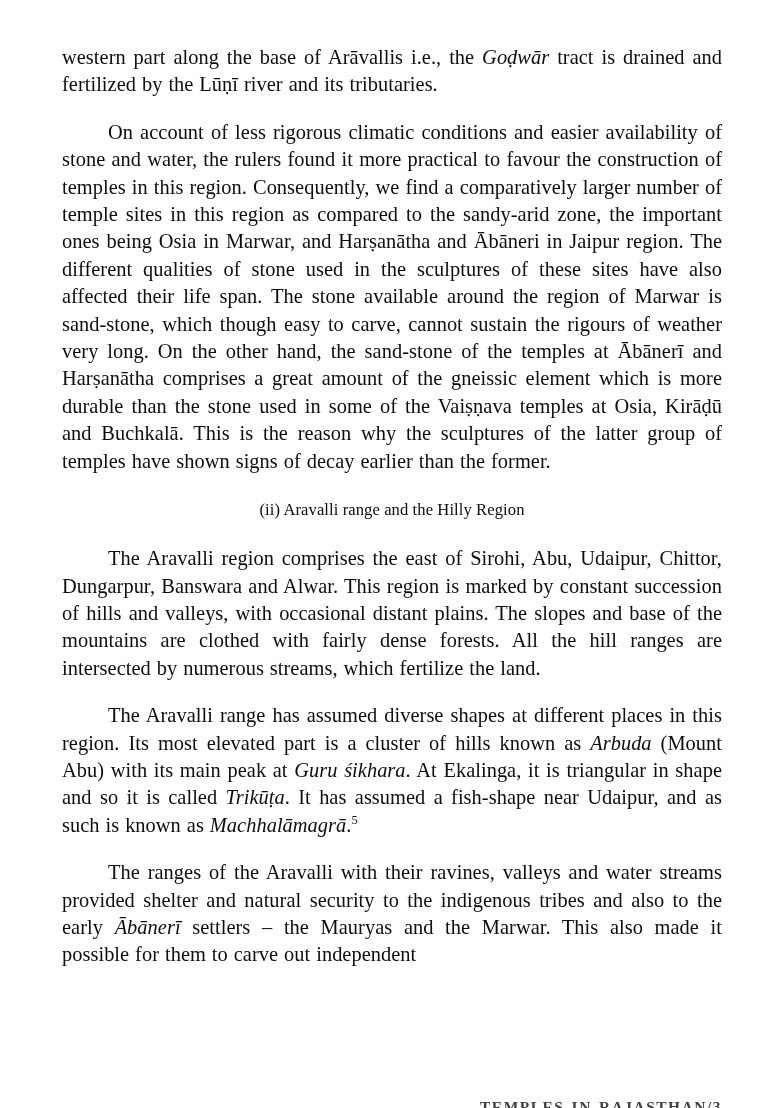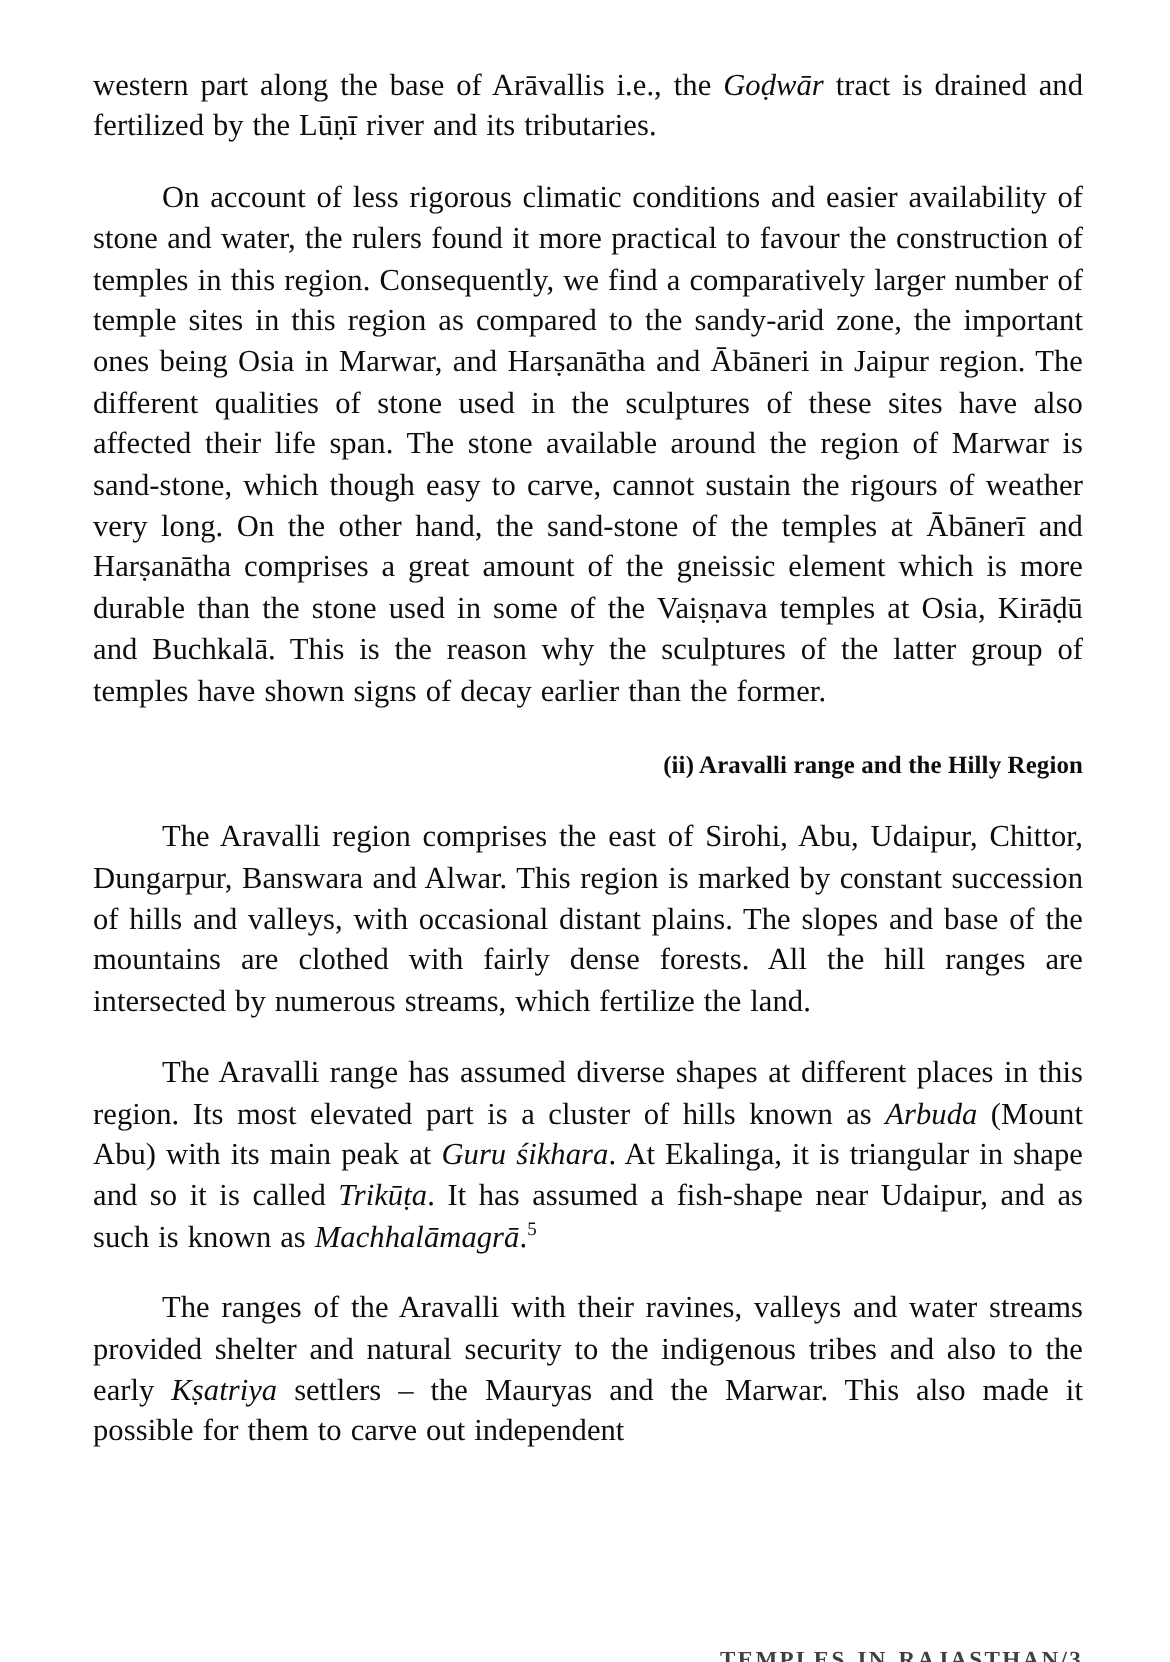--- a/index.html
+++ b/index.html
@@ -44,23 +44,23 @@
 
   
   p.para + p.para.indent {
     margin-top: 20px;
   }
 
   h2.section-heading {
     margin: 24px 0 0 0;
     font-size: 16.6px;
     line-height: 22px;
-    font-weight: bold;
+    font-weight: normal;
     letter-spacing: 0.005em;
-    text-align: right;
+    text-align: center;
     font-family: "Liberation Serif", "DejaVu Serif", serif;
   }
 
   h2.section-heading + p.para.indent {
     margin-top: 24px;
   }
 
   .ital {
     font-style: italic;
   }
@@ -95,19 +95,19 @@
     <p class="para"><span>western part along the base of Arāvallis i.e.,  the </span><em class="ital">Goḍwār</em><span> tract is drained and fertilized by the Lūṇī river and its tributaries.</span></p>
 
     <p class="para indent"><span>On account of less rigorous climatic  conditions and easier availability of stone and water,  the rulers  found it more  practical to favour the construction of temples in this region. Consequently, we find a comparatively larger number of temple sites in this region as compared to the sandy-arid zone,  the important ones being Osia in  Marwar,  and  Harṣanātha  and  Ābāneri in Jaipur region.   The different qualities of stone used in the sculptures of these  sites have also affected their life span. The stone available around the region of Marwar is sand-stone, which though easy to  carve, cannot  sustain the rigours of weather very  long.   On  the other  hand, the sand-stone of the temples at Ābānerī  and Harṣanātha  comprises a great amount  of the  gneissic element  which is  more  durable  than the stone  used in  some of  the Vaiṣṇava temples at Osia, Kirāḍū and Buchkalā.  This is the reason why the sculptures of the latter group of temples have shown signs of decay earlier than the former.</span></p>
 
     <h2 class="section-heading">(ii)  Aravalli range and the Hilly Region</h2>
 
     <p class="para indent"><span>The Aravalli  region  comprises  the east  of Sirohi,  Abu, Udaipur, Chittor, Dungarpur, Banswara  and Alwar.   This  region is  marked by  constant succession  of hills  and valleys,  with occasional distant plains.   The  slopes and  base of  the mountains  are clothed with fairly dense forests.  All the hill ranges are intersected by numerous streams, which fertilize the land.</span></p>
 
     <p class="para indent"><span>The Aravalli range has assumed diverse shapes at different places in this  region.   Its most  elevated part  is a  cluster of  hills known as </span><em class="ital">Arbuda</em><span> (Mount Abu) with its main peak at </span><em class="ital">Guru śikhara</em><span>. At Ekalinga, it is triangular  in shape  and so  it is  called </span><em class="ital">Trikūṭa</em><span>. It has assumed a fish-shape near Udaipur, and as such is  known as </span><em class="ital">Machhalāmagrā</em><span>.</span><sup class="footnote-ref">5</sup></p>
 
-    <p class="para indent"><span>The ranges of the  Aravalli with their ravines, valleys  and water streams provided shelter and natural security to the indigenous tribes and also to the  early </span><em class="ital">Kṣatriya</em><span> settlers – the Mauryas and the Marwar. This also made it possible for them to carve out independent</span></p>
+    <p class="para indent"><span>The ranges of the  Aravalli with their ravines, valleys  and water streams provided shelter and natural security to the indigenous tribes and also to the  early </span><em class="ital">Ābānerī</em><span> settlers – the Mauryas and the Marwar. This also made it possible for them to carve out independent</span></p>
 
   </div>
 
   <div class="running-footer">TEMPLES IN RAJASTHAN/3</div>
 
 </div>
 
 </body></html>

